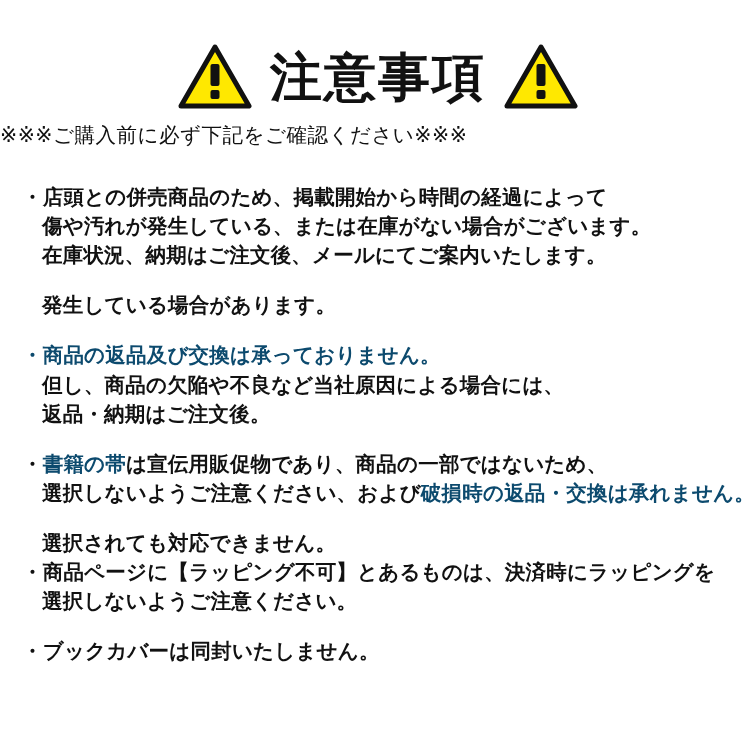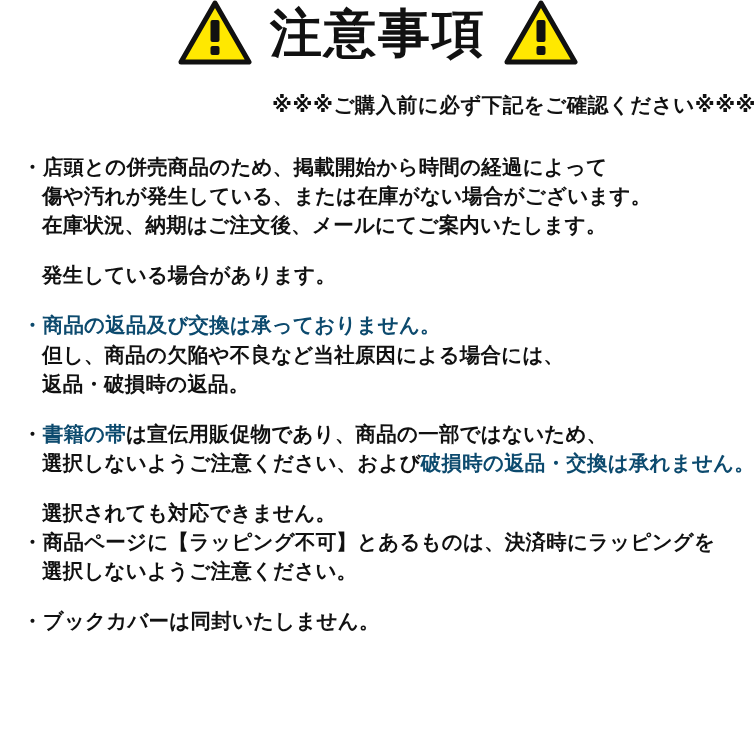--- a/index.html
+++ b/index.html
@@ -17,20 +17,21 @@
   .page {
     position: relative;
     width: 756px;
     height: 756px;
     box-sizing: border-box;
     background: #ffffff;
   }
 
   
   .header {
+    padding-top: 44px;
     display: flex;
     align-items: center;
     justify-content: center;
     gap: 18px;
   }
   .warn-icon {
     width: 74px;
     height: 66px;
     position: relative;
     display: inline-block;
@@ -40,24 +41,24 @@
   .header-title {
     font-size: 52px;
     font-weight: 700;
     letter-spacing: 2px;
     line-height: 1;
     color: #111111;
     white-space: nowrap;
   }
 
   .subtitle {
-    margin-top: 25px;
-    text-align: right;
+    margin-top: 11px;
+    text-align: left;
     font-size: 20.5px;
-    font-weight: 700;
+    font-weight: 400;
     letter-spacing: 0.5px;
     color: #111111;
   }
 
   
   .notes {
     margin-top: 34px;
     padding: 0 14px 0 22px;
   }
   .note {
@@ -118,21 +119,21 @@
       <div class="line indent">在庫状況、納期はご注文後、メールにてご案内いたします。</div>
     </div>
 
     <div class="note">
       <div class="line indent">発生している場合があります。</div>
     </div>
 
     <div class="note">
       <div class="line red">・商品の返品及び交換は承っておりません。</div>
       <div class="line indent">但し、商品の欠陥や不良など当社原因による場合には、</div>
-      <div class="line indent">返品・破損時の返品。</div>
+      <div class="line indent">返品・納期はご注文後。</div>
     </div>
 
     <div class="note">
       <div class="line">
         <span class="bullet-dot">・</span><span class="red">書籍の帯</span><span>は宣伝用販促物であり、商品の一部ではないため、</span>
       </div>
       <div class="line indent">
         <span>選択しないようご注意ください、および</span><span class="red">破損時の返品・交換は承れません。</span>
       </div>
     </div>

